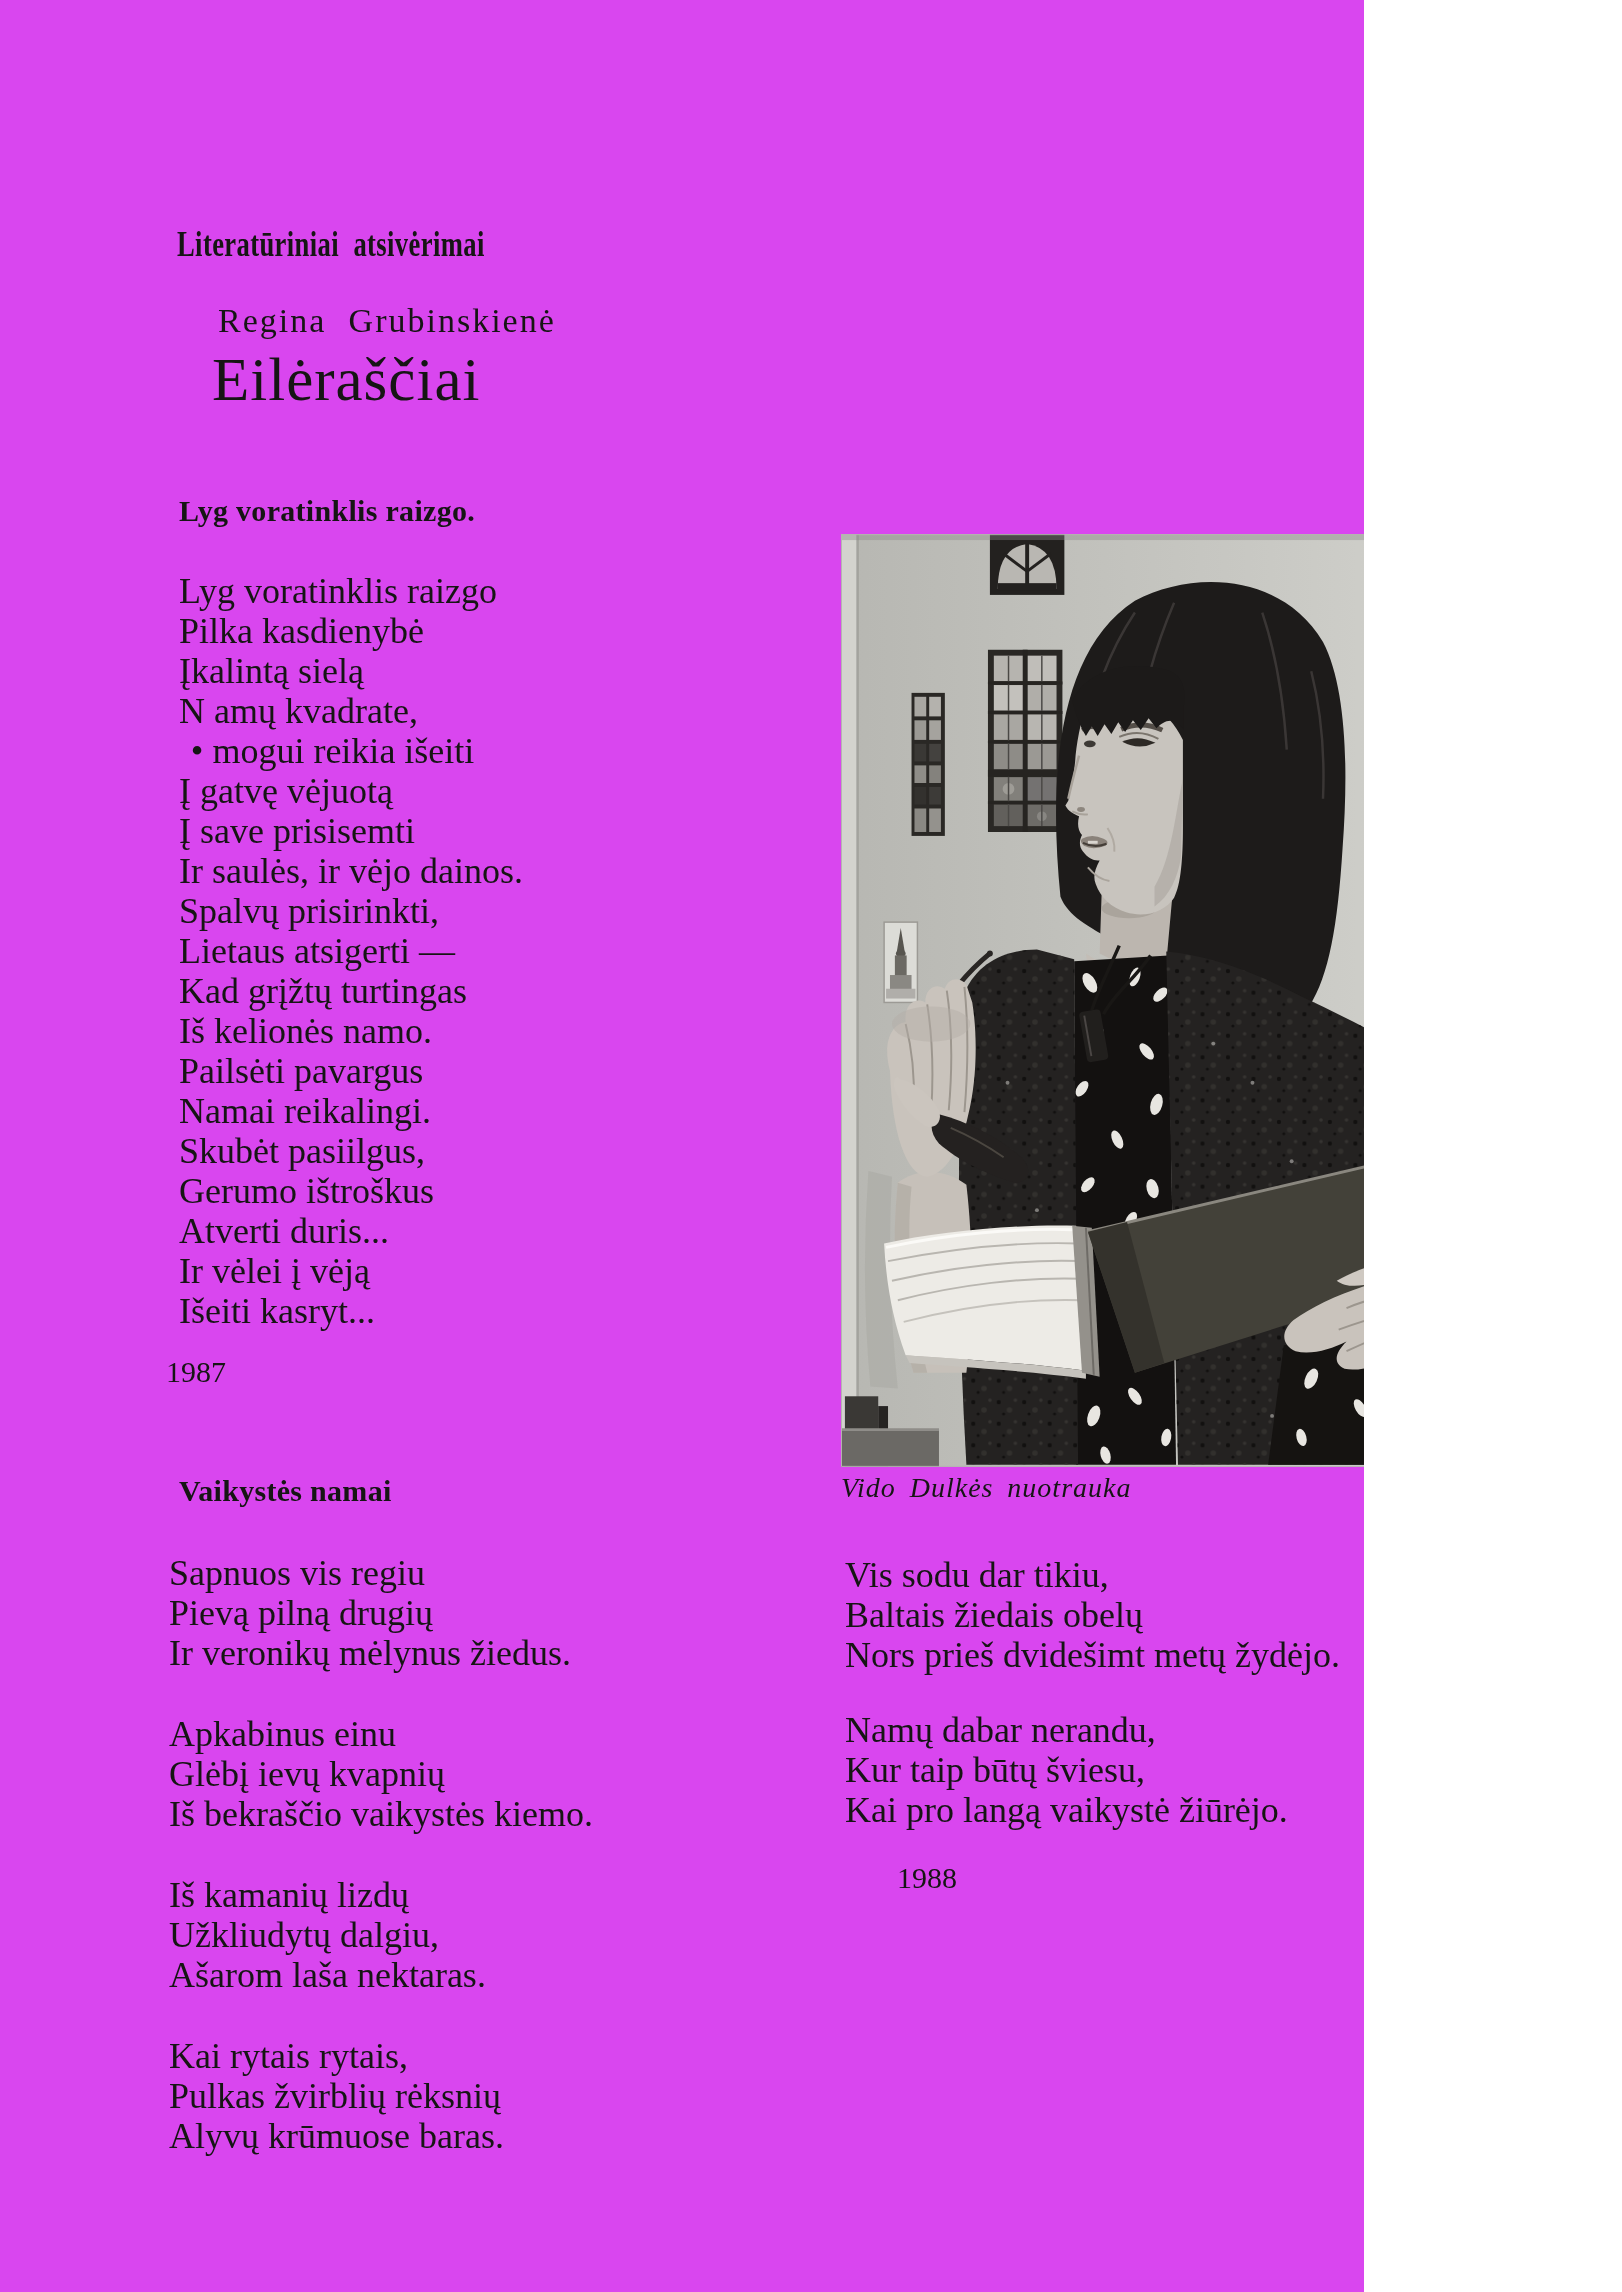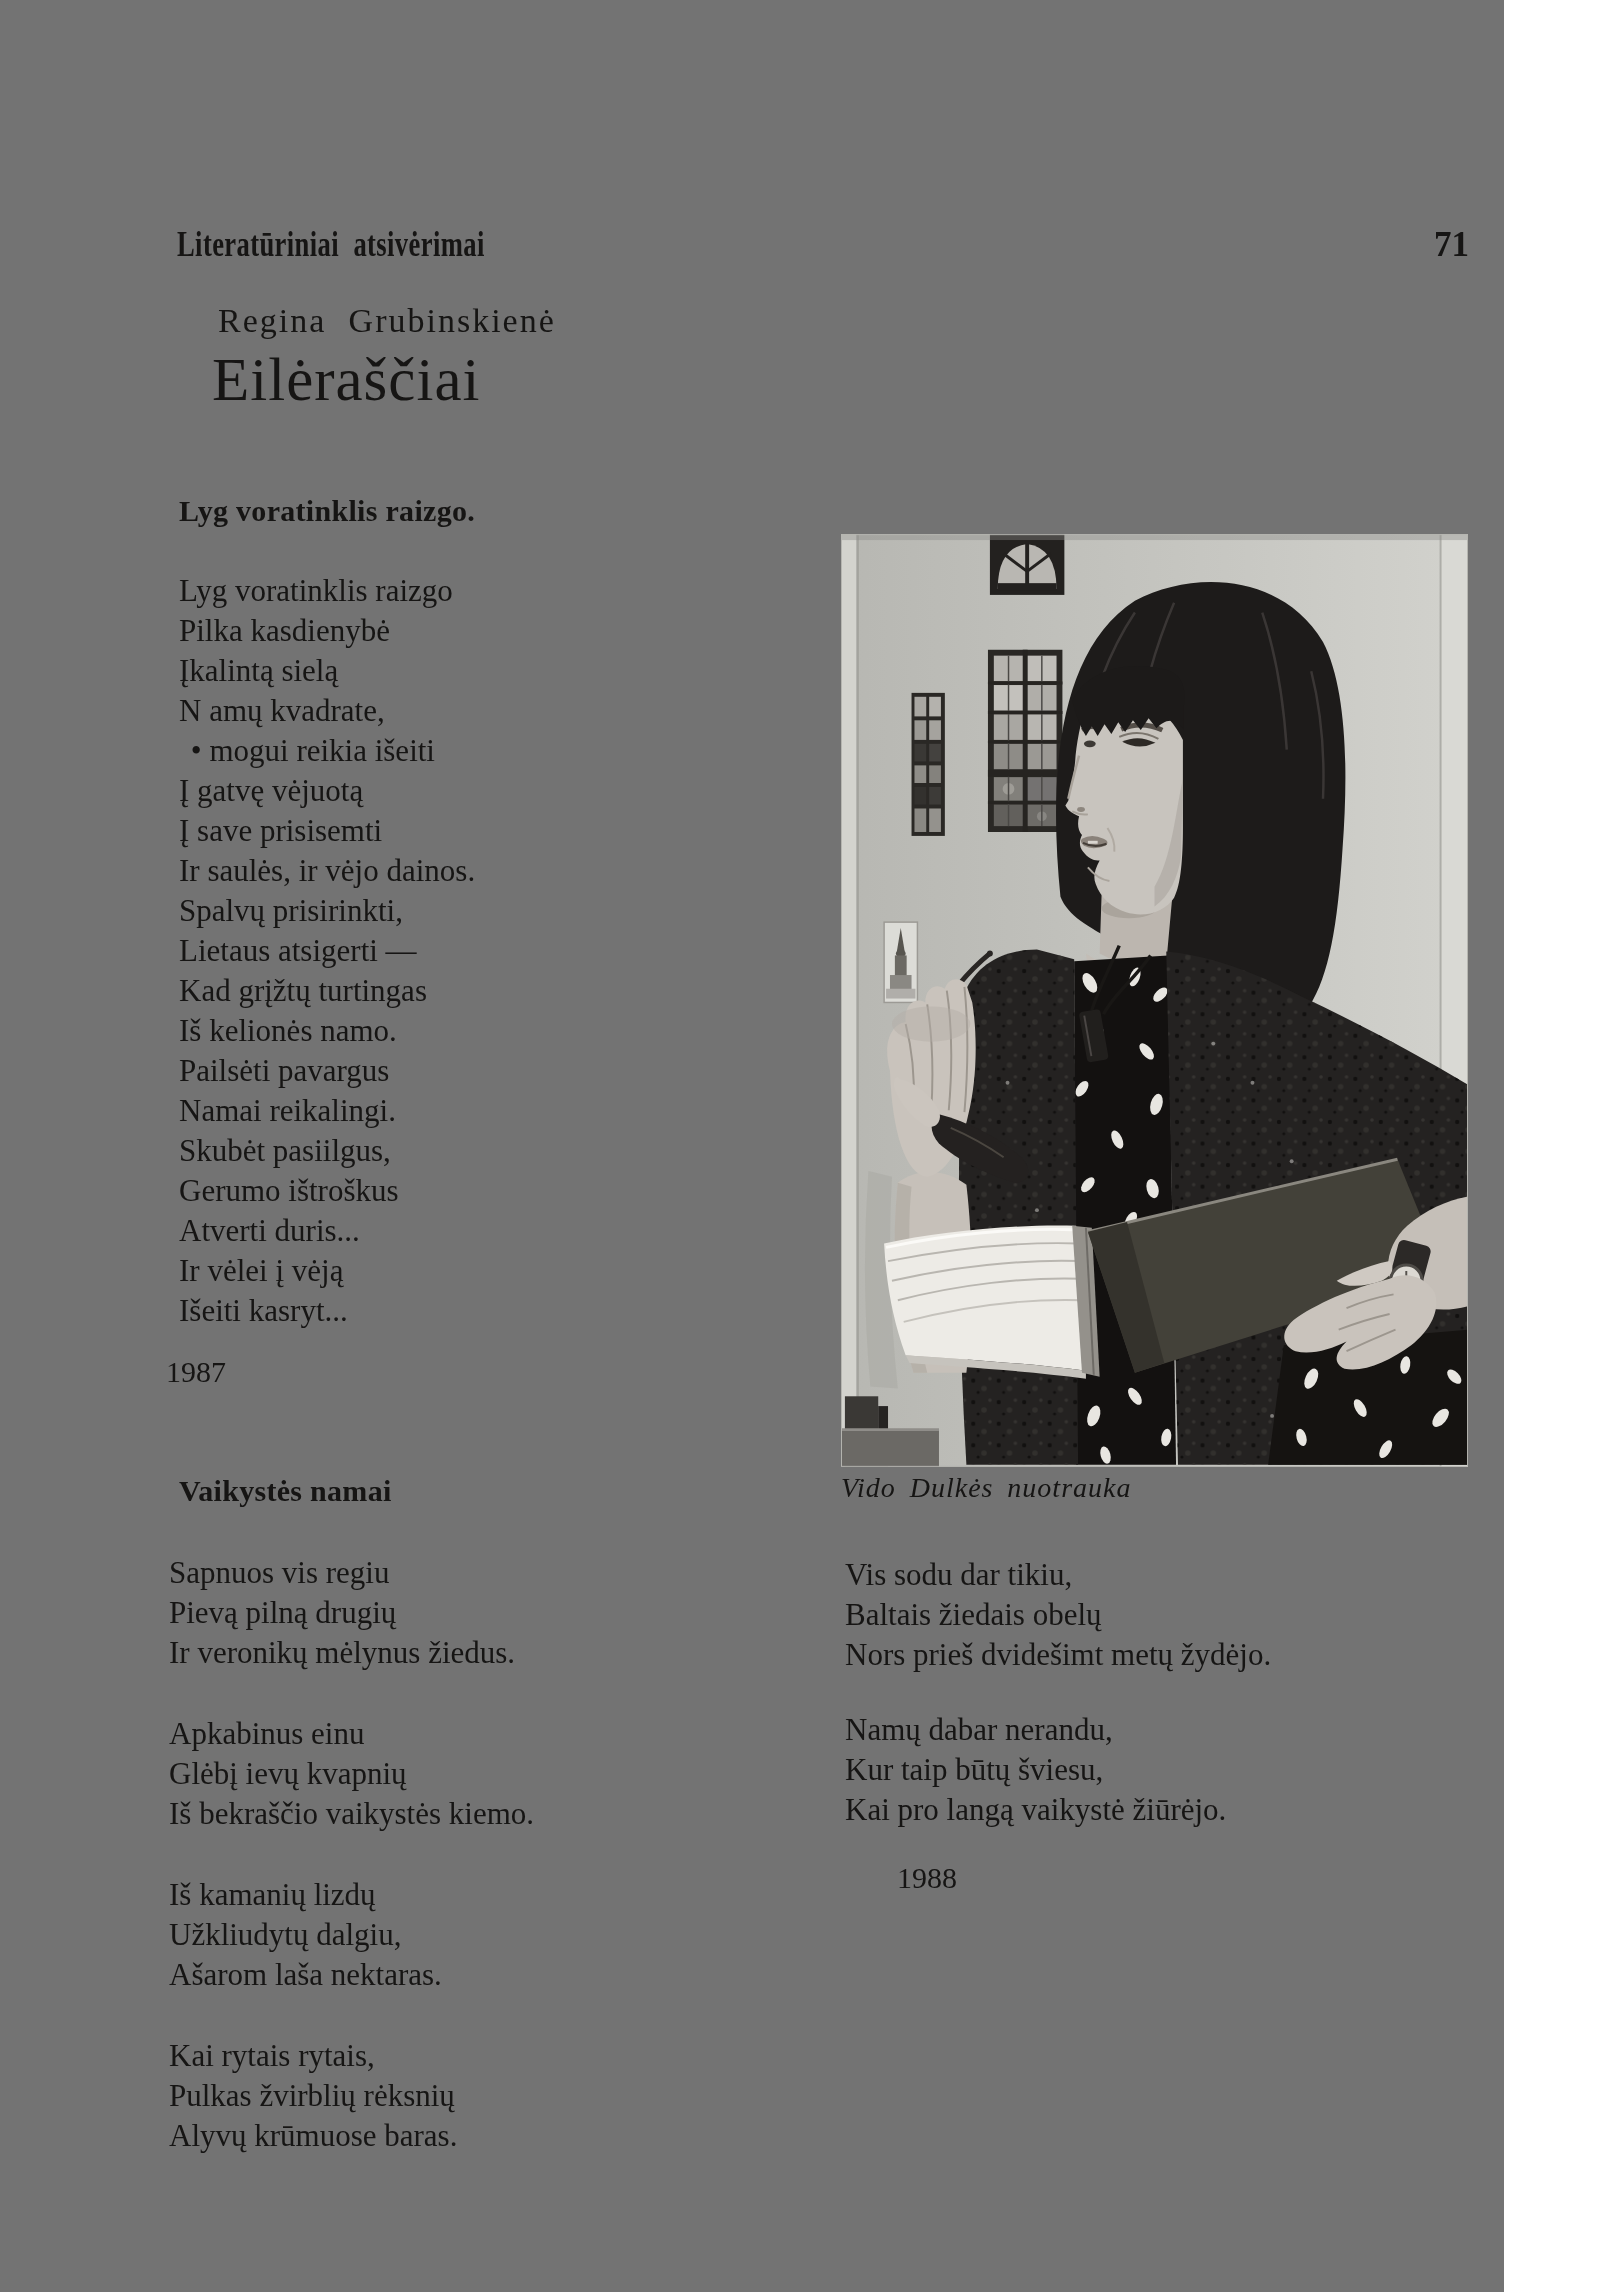--- a/index.html
+++ b/index.html
@@ -1,31 +1,31 @@
 <!DOCTYPE html>
 <html><head>
 <meta charset="utf-8">
 <style>
   html,body{margin:0;padding:0;background:#ffffff;}
   .page{
-    position:relative;width:1504px;height:2293px;background:#737373;
+    position:relative;width:1364px;height:2293px;background:#d946ef;
     font-family:"Liberation Serif", serif;color:#161514;overflow:hidden;
   }
   .abs{position:absolute;white-space:nowrap;}
   .running-header{
     left:177px;top:225px;font-size:35px;font-weight:bold;letter-spacing:0.5px;
     word-spacing:9.8px;transform:scaleX(.76);transform-origin:0 0;
   }
   .page-number{left:1353px;top:225px;width:116px;text-align:right;font-size:35px;font-weight:bold;}
   .author-name{left:218px;top:302px;font-size:34px;letter-spacing:2px;word-spacing:11.8px;}
   .section-title{left:212px;top:345px;font-size:61px;letter-spacing:1px;}
   .poem-heading{font-size:30px;font-weight:bold;letter-spacing:0.3px;}
   #poem1-heading{left:179px;top:494px;}
   #poem2-heading{left:179px;top:1474px;}
-  .poem-body{position:absolute;font-size:31px;line-height:40px;}
+  .poem-body{position:absolute;font-size:36px;line-height:40px;}
   #poem1-body{left:179px;top:571px;}
   #poem2-left{left:169px;top:1553px;font-family:Liberation Serif, serif;}
   #poem2-right{left:845px;top:1555px;}
   .poem-body p{margin:0;white-space:nowrap;}
   #poem1-body p:nth-of-type(5){padding-left:11.8px;}
   .stanza{margin:0 0 41px 0;}
   #poem2-right .stanza{margin-bottom:35px;}
   .poem-date{font-size:30px;}
   #poem1-date{left:166px;top:1355px;}
   #poem2-date{left:897px;top:1861px;}

